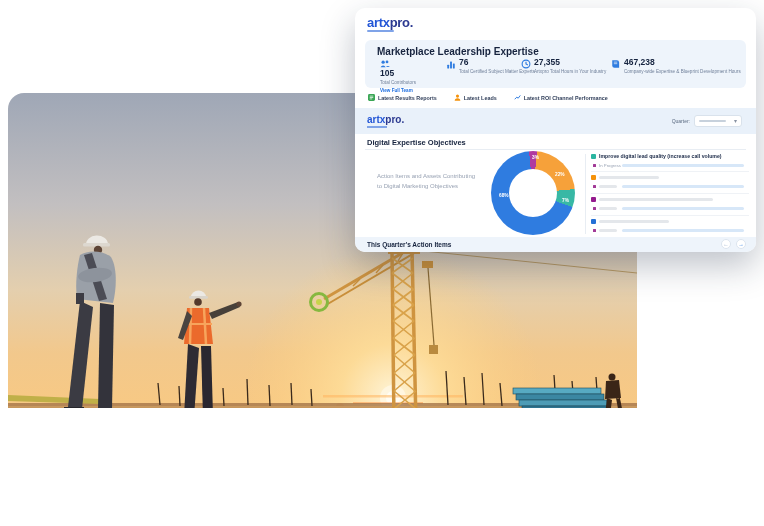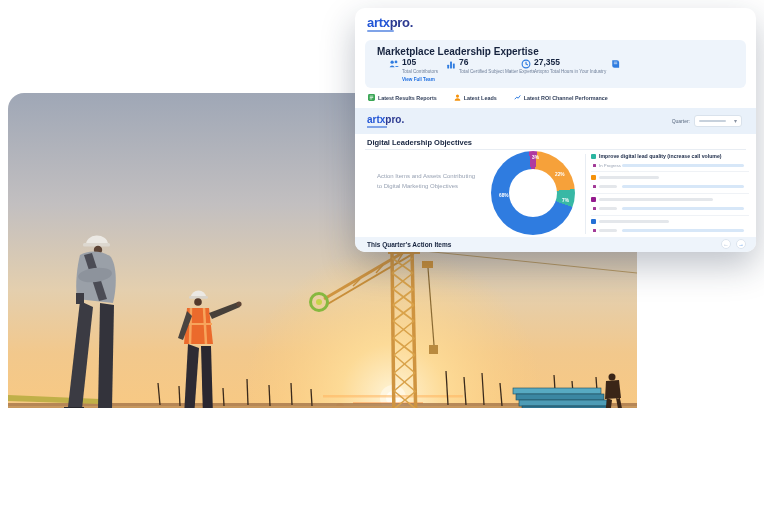--- a/index.html
+++ b/index.html
@@ -22,21 +22,21 @@
 
   .lead-panel{position:absolute;left:10px;top:32px;width:381px;height:48px;background:#EEF4FB;
               border-radius:6px;}
   .lead-title{position:absolute;left:12px;top:6px;font-size:10px;font-weight:bold;color:#16233E;}
   .stat{position:absolute;top:18px;display:flex;align-items:flex-start;}
   .stat .ic{width:10px;height:10px;margin-right:3px;margin-top:1px;color:#2F7CE0;flex:0 0 auto;}
   .stat .ic svg{width:10px;height:10px;display:block;}
   .stat .val{font-size:8.5px;font-weight:bold;color:#15233F;line-height:9px;}
   .stat .lab{font-size:4.6px;color:#71809A;margin-top:2px;white-space:nowrap;}
   .stat .lnk{font-size:4.6px;font-weight:bold;color:#1F6FE0;margin-top:2.5px;cursor:pointer;}
-  .s0{left:24px;} .s1{left:81px;} .s2{left:156px;} .s3{left:246px;}
+  .s0{left:15px;flex-direction:column;} .s1{left:81px;} .s2{left:156px;} .s3{left:246px;}
 
   .tabs{position:absolute;left:13px;top:86px;display:flex;gap:17px;align-items:center;}
   .tab{display:flex;align-items:center;gap:3px;cursor:pointer;}
   .tab .tic{width:7px;height:7px;}
   .tab .tic svg{width:7px;height:7px;display:block;}
   .tab .tl{font-size:5.4px;color:#33415C;font-weight:bold;white-space:nowrap;}
 
   .band2{position:absolute;left:0;top:100px;width:401px;height:26px;background:#E9F1FA;}
   .band2 .logo2{position:absolute;left:12px;top:5px;line-height:10px;}
   .band2 .logo2 .a{font-size:10px;font-weight:bold;color:#2356d6;}
@@ -325,20 +325,24 @@
       </div>
 
       <div class="stat s3">
         <span class="ic">
           <svg viewBox="0 0 16 16" fill="currentColor">
               <path d="M2,2 h7.5 a3.5,3.5 0 0 1 3.5,3.5 V14 H5.5 A3.5,3.5 0 0 1 2,10.5 Z"></path>
               <line x1="4.5" y1="5" x2="10" y2="5" stroke="#EEF4FB" stroke-width="1.1"></line>
               <line x1="4.5" y1="7.5" x2="10" y2="7.5" stroke="#EEF4FB" stroke-width="1.1"></line>
             </svg>
         </span>
+        <span>
+          <div class="val">467,238</div>
+          <div class="lab">Company-wide Expertise &amp; Blueprint Development Hours</div>
+        </span>
       </div>
     </div>
 
     <div class="tabs">
       <div class="tab">
         <span class="tic">
           <svg viewBox="0 0 10 10">
               <rect x="0" y="0" width="10" height="10" rx="2" fill="#3AA655"></rect>
               <line x1="2.5" y1="3" x2="7.5" y2="3" stroke="#fff" stroke-width="1"></line>
               <line x1="2.5" y1="5" x2="7.5" y2="5" stroke="#fff" stroke-width="1"></line>
@@ -371,21 +375,21 @@
         <span class="a">artx</span><span class="p">pro.</span>
         <div class="tag"></div>
       </div>
       <div class="qlabel">Quarter:</div>
       <div class="qselect">
         <span class="qline"></span>
         <span class="qchev">▾</span>
       </div>
     </div>
 
-    <div class="dmo-title">Digital Leadership Objectives</div>
+    <div class="dmo-title">Digital Expertise Objectives</div>
     <div class="hdiv"></div>
 
     <div class="desc">
       <div>Action Items and Assets Contributing</div>
       <div>to Digital Marketing Objectives</div>
     </div>
 
     <div class="donut" style="background: conic-gradient(from -5.4deg, rgb(176, 58, 160) 0deg, rgb(176, 58, 160) 10.8deg, rgb(246, 161, 58) 10.8deg, rgb(246, 161, 58) 90deg, rgb(56, 184, 165) 90deg, rgb(56, 184, 165) 115.2deg, rgb(47, 124, 224) 115.2deg, rgb(47, 124, 224) 360deg);">
       <span class="dlabel dl0">3%</span>
       <span class="dlabel dl1">22%</span>

